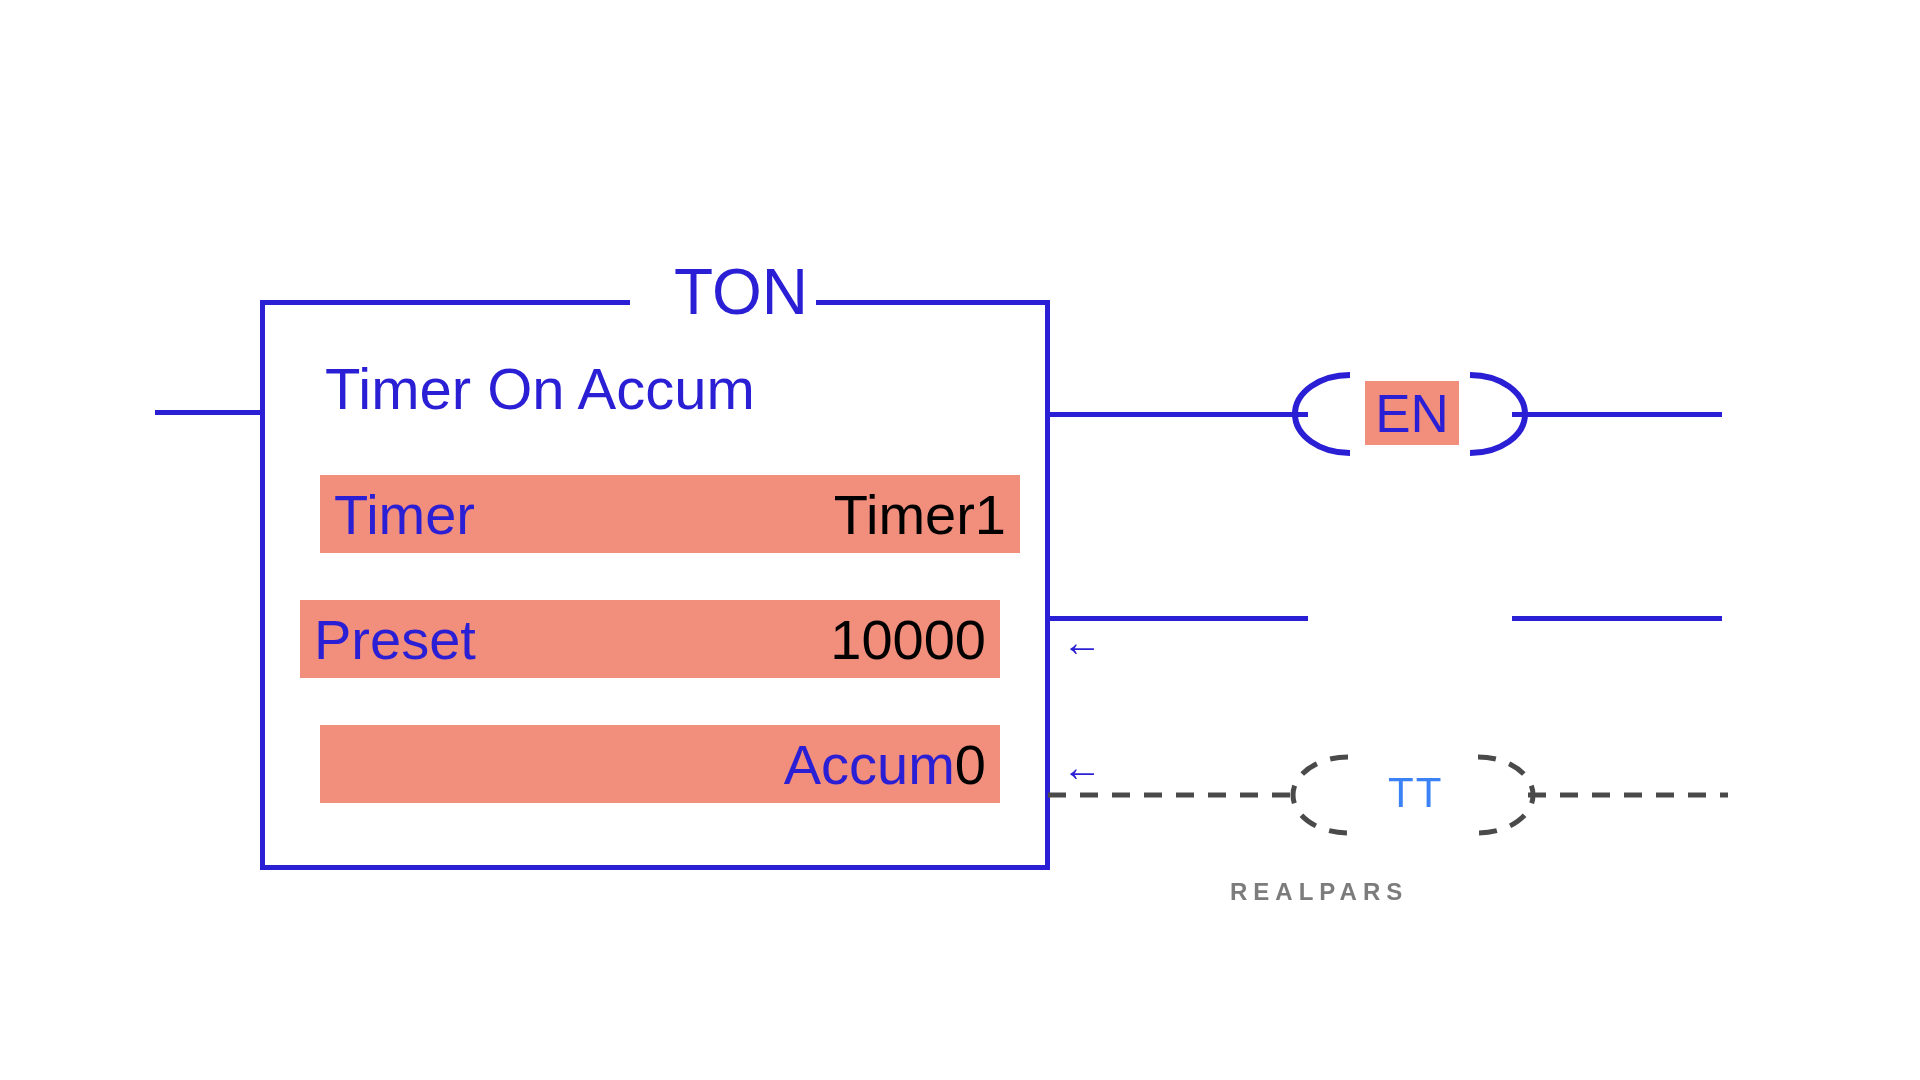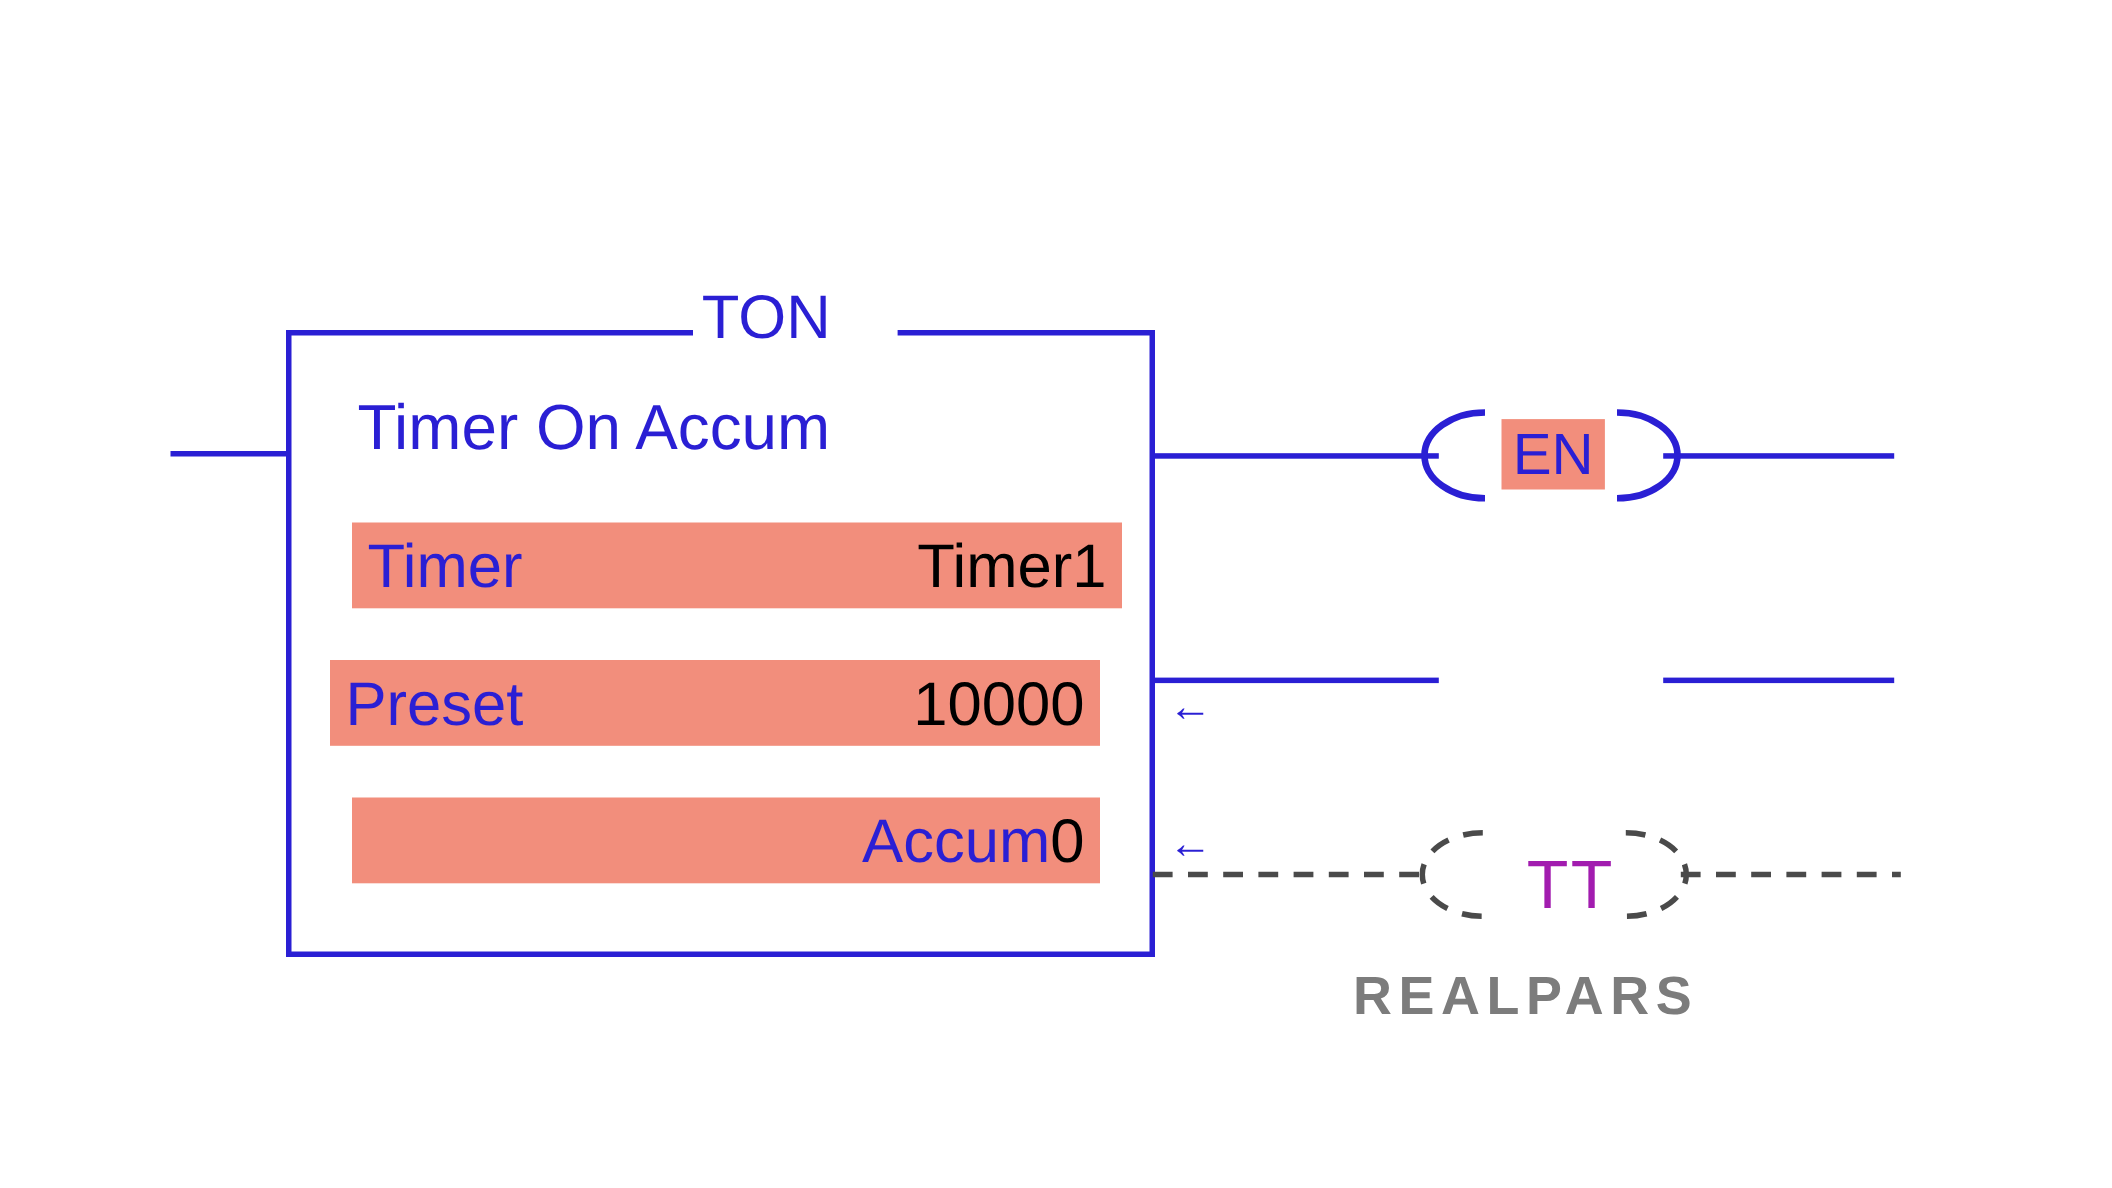--- a/index.html
+++ b/index.html
@@ -28,23 +28,23 @@
     background: #ffffff;
     box-sizing: border-box;
   }
 
   
   .block-code {
     position: absolute;
     left: 630px;
     top: 255px;
     width: 170px;
-    text-align: left;
+    text-align: right;
     background: #ffffff;
-    font-size: 56px;
+    font-size: 64px;
     font-weight: 400;
     color: #2a1fd4;
     padding: 0 8px;
   }
 
   
   .block-subtitle {
     position: absolute;
     left: 325px;
     top: 355px;
@@ -133,31 +133,31 @@
     left: 1048px;
     top: 755px;
     width: 680px;
     height: 80px;
   }
   .tt-group svg { width: 680px; height: 80px; overflow: visible; }
   .tt-label {
     position: absolute;
     left: 340px;
     top: 14px;
-    font-size: 62px;
-    color: #a21caf;
+    font-size: 42px;
+    color: #3b82f6;
     letter-spacing: 2px;
   }
 
   
   .watermark {
     position: absolute;
     left: 1230px;
     top: 878px;
-    font-size: 49px;
+    font-size: 24px;
     letter-spacing: 6px;
     color: #7c7c7c;
     font-weight: 700;
     font-family: "Arial Black", Arial, sans-serif;
   }
 </style>
 </head>
 <body>
 
 <div class="stage">

